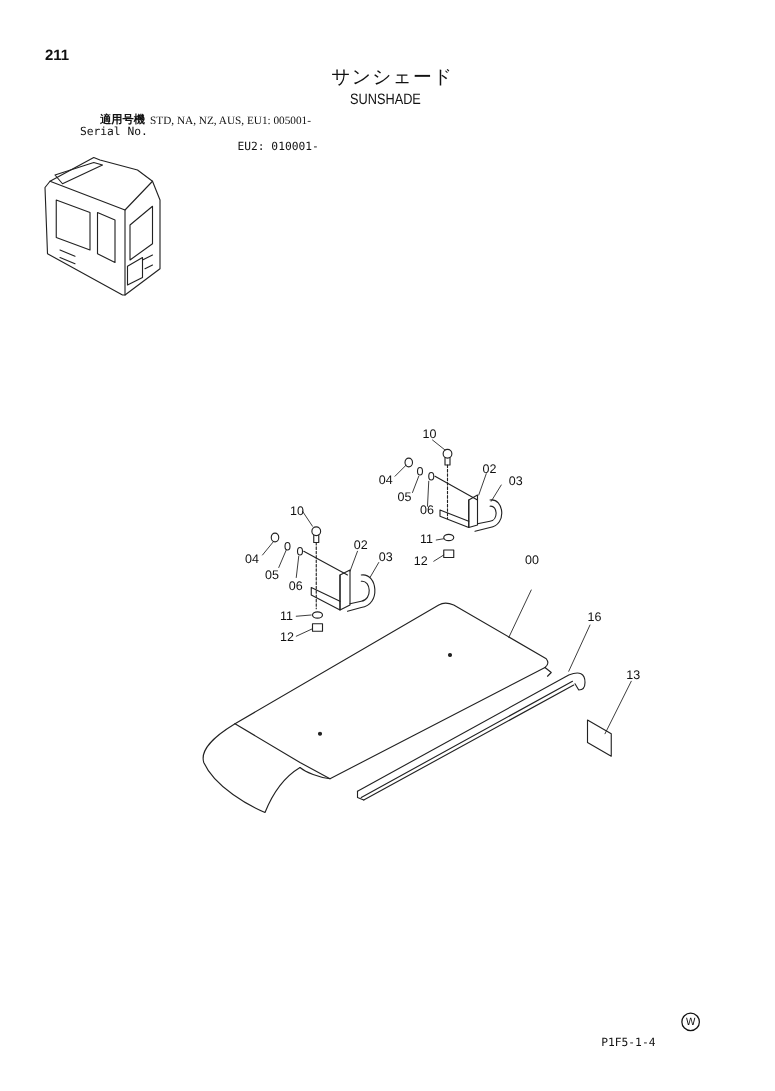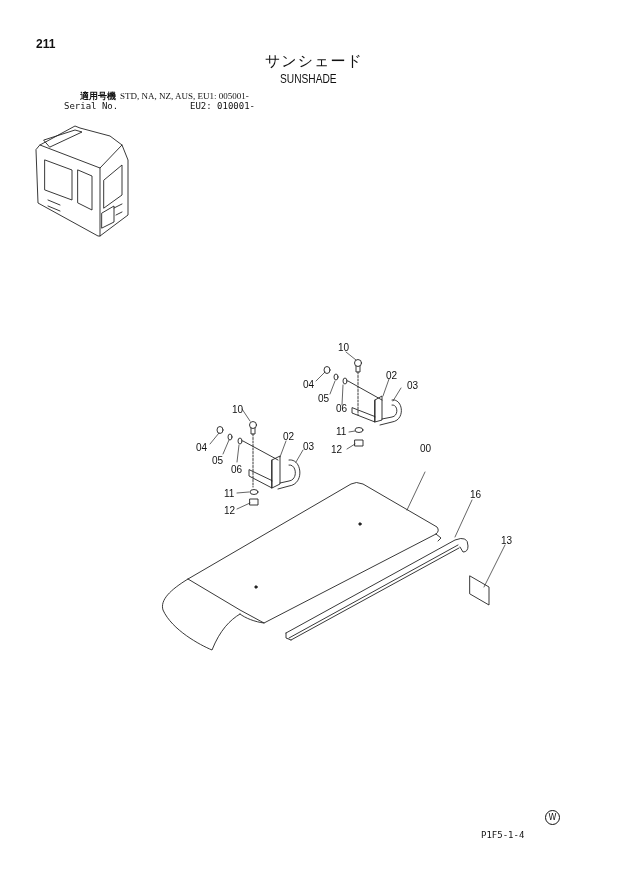--- a/index.html
+++ b/index.html
@@ -6,21 +6,21 @@
   body { width:620px; height:873px; position:relative; overflow:hidden;
          font-family:"DejaVu Sans Mono","Liberation Mono",monospace; color:#111; }
   .abs { position:absolute; }
   .page-no { left:36px; top:37px; font-size:12px; font-weight:bold; font-family:"Liberation Sans",sans-serif; }
   .title-ja { left:265px; top:52px; font-size:15px; font-family:"DejaVu Sans",sans-serif; letter-spacing:1px; }
   .title-en { left:280px; top:72px; font-size:12px; font-family:"Liberation Sans",sans-serif; transform:scaleX(0.85); transform-origin:left; }
   .serial { font-size:9px; line-height:10px; white-space:pre; }
   .s1 { left:64px; top:91px;margin-left:16px; }
   .s2 { left:64px; top:101px; }
   .sv1 { left:120px; top:91px;font-family:Liberation Serif, serif; }
-  .sv2 { left:190px; top:101px; }
+  .sv2 { left:190px; top:113px; }
   .callout { font-size:10px; font-family:"Liberation Sans",sans-serif;text-align:center; }
   .footer { left:481px; top:830px; font-size:9px; }
   .mark { left:545px; top:810px; width:13px; height:13px; border:1.3px solid #111; border-radius:50%;
           font-size:8px; line-height:13px; text-align:center; font-family:"DejaVu Sans",sans-serif; }
   svg { position:absolute; left:0; top:0; }
 </style>
 </head>
 <body>
 
 <div class="abs page-no">211</div>

